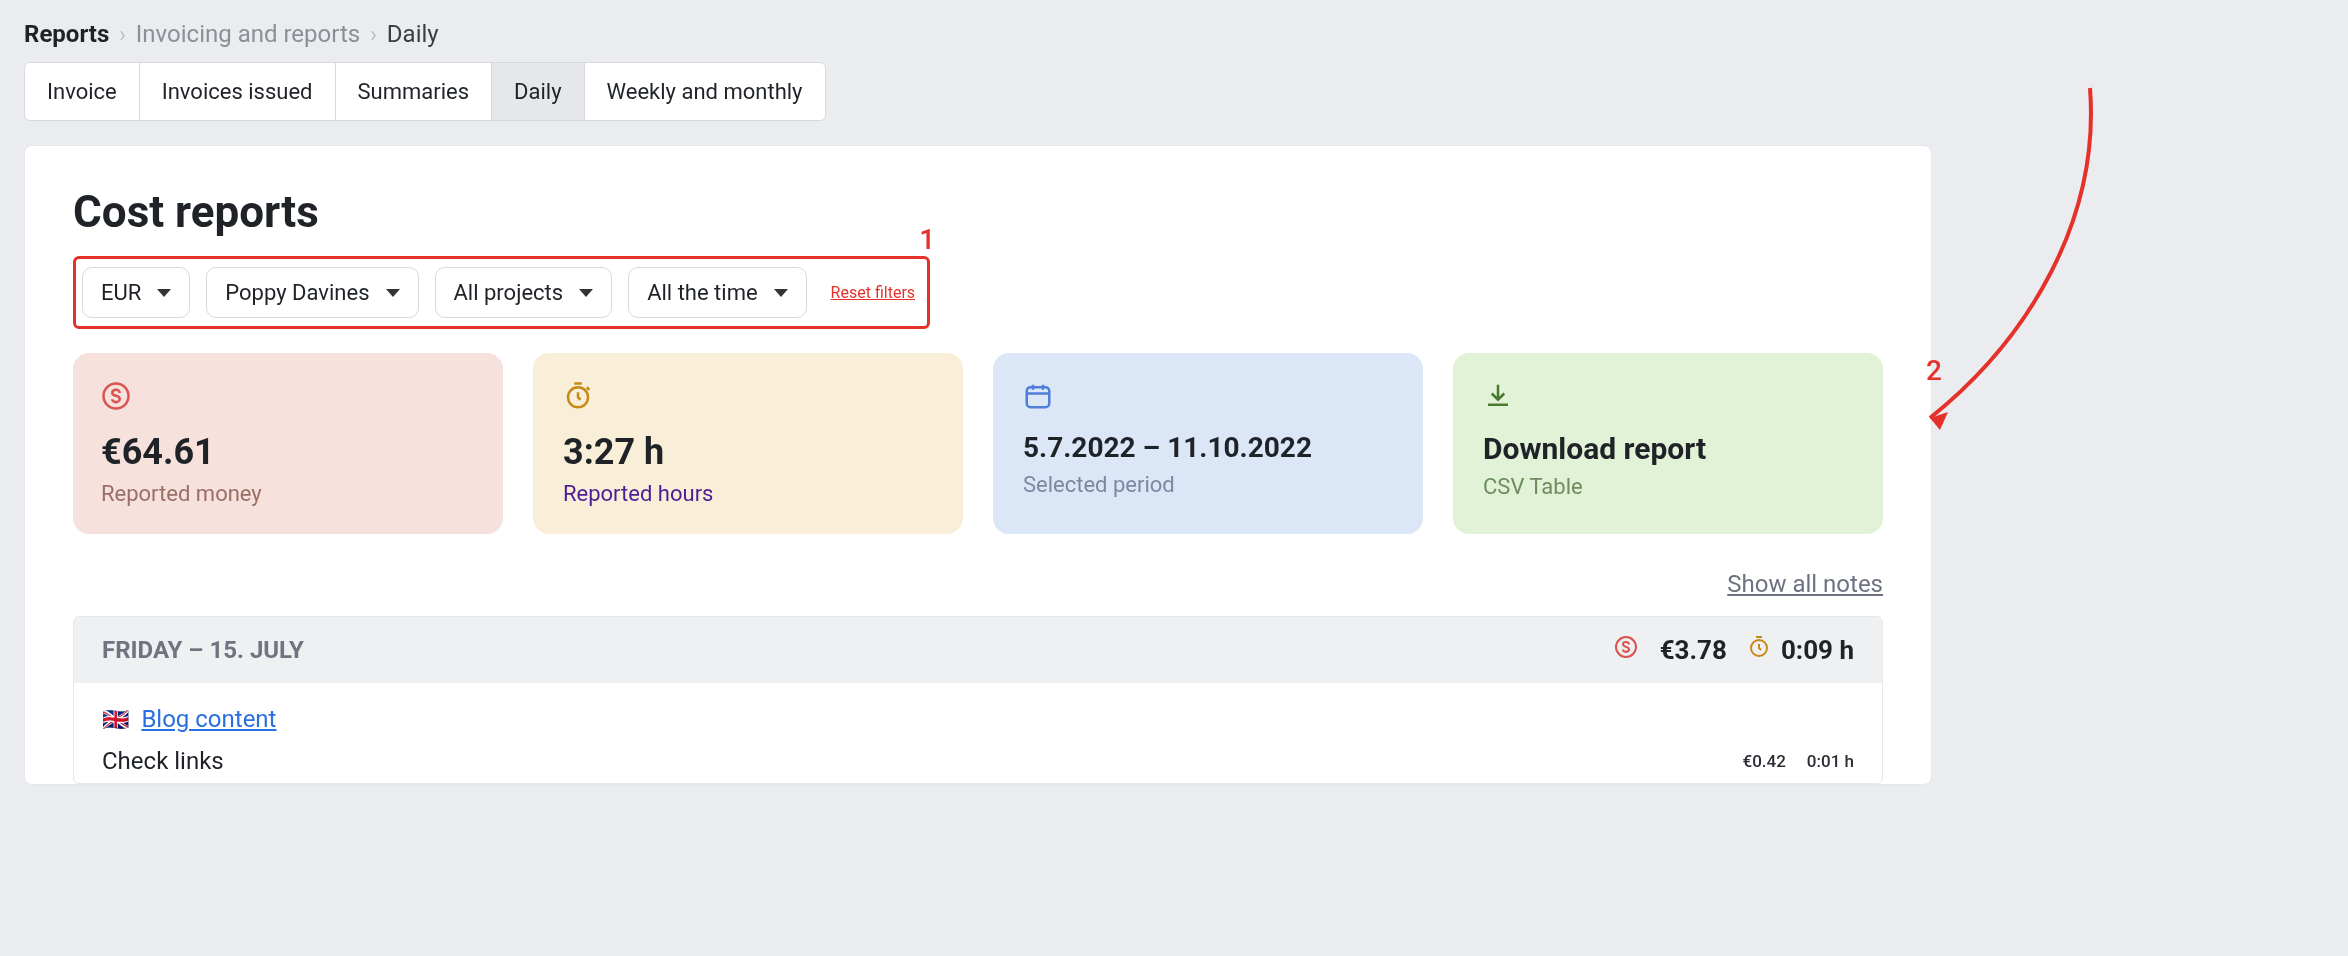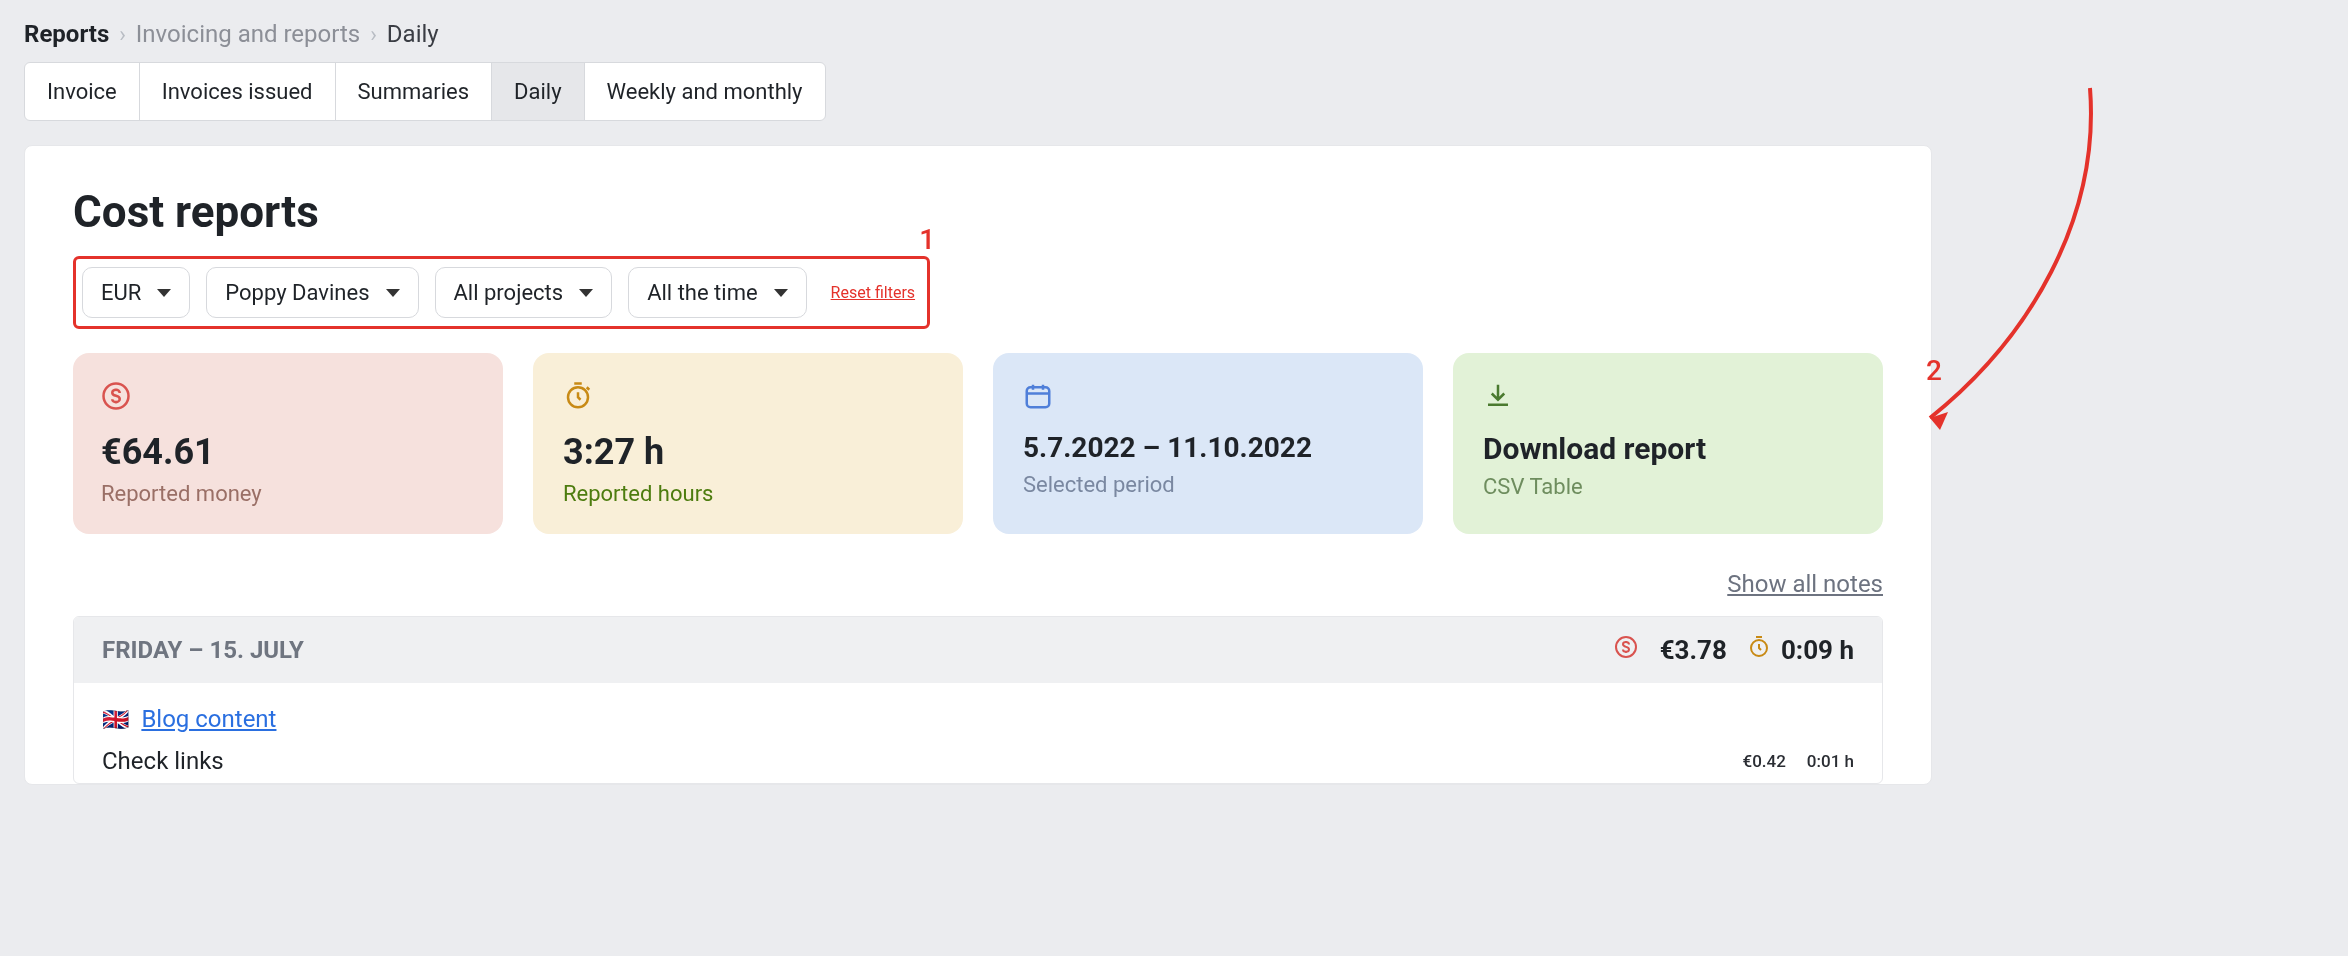--- a/index.html
+++ b/index.html
@@ -133,21 +133,21 @@
     </div>
 
     <div class="card card-yellow">
       <div class="ic">
         <svg width="30" height="30" viewBox="0 0 24 24" fill="none" stroke="#c88a15" stroke-width="2">
               <circle cx="12" cy="13" r="8"></circle>
               <path d="M12 9v4l2 2M9 2h6M19 5l2 2"></path>
             </svg>
       </div>
       <div class="big">3:27 h</div>
-      <div class="sub" style="color:#4d7c0f;">Reported hours</div>
+      <div class="sub" style="color:#4c1d95;">Reported hours</div>
     </div>
 
     <div class="card card-blue">
       <div class="ic">
         <svg width="30" height="30" viewBox="0 0 24 24" fill="none" stroke="#4f7fd9" stroke-width="2">
               <rect x="3" y="5" width="18" height="16" rx="3"></rect>
               <path d="M3 10h18M8 3v4M16 3v4"></path>
             </svg>
       </div>
       <div class="big" style="font-size:28px;">5.7.2022 – 11.10.2022</div>

